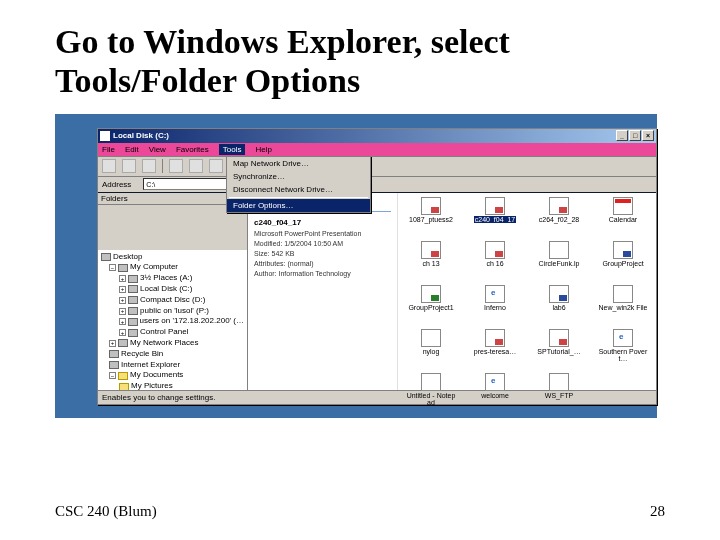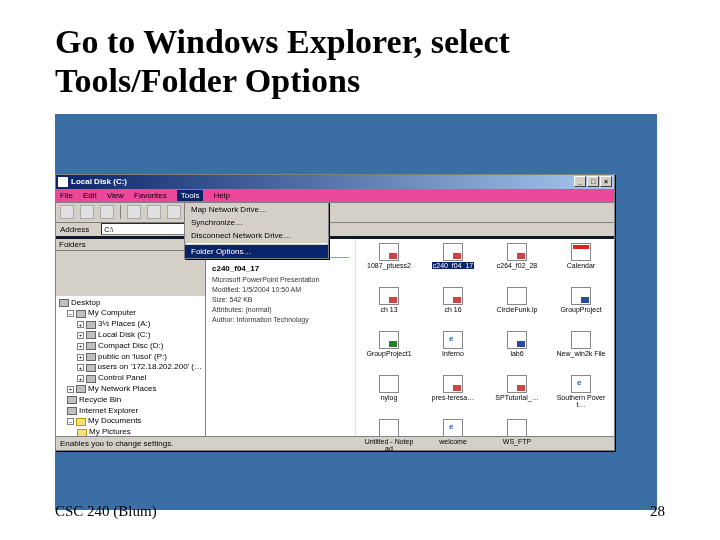--- a/index.html
+++ b/index.html
@@ -1,34 +1,34 @@
 <!DOCTYPE html>
 <html><head>
 <meta charset="utf-8">
 <style>
   * { box-sizing: border-box; margin: 0; padding: 0; }
   body { width: 720px; height: 540px; background: #fff; font-family: "Times New Roman", serif; overflow: hidden; }
   .slide { width: 720px; height: 540px; position: relative; padding: 22px 55px 0 55px; }
   .title { font-size: 34px; line-height: 1.15; margin-bottom: 14px; }
-  .shot { width: 602px; height: 396px; background: #3a6ea5; position: relative; display: flex; align-items: center; justify-content: flex-start; }
+  .shot { width: 602px; height: 304px; background: #3a6ea5; position: relative; display: flex; align-items: center; justify-content: flex-end; }
   .win { width: 560px; height: 277px; background: #d4d0c8; border: 1px solid #808080; font-family: Tahoma, sans-serif; font-size: 8px; color: #000; position: relative; box-shadow: 1px 1px 0 #000; }
   .tbar { height: 14px; background: linear-gradient(to right, #0a246a, #a6caf0); color: #fff; display: flex; align-items: center; padding: 0 2px; font-weight: bold; }
   .tbar-icon { width: 10px; height: 10px; background: #fff; margin-right: 3px; display: inline-block; }
   .tbar-btns { margin-left: auto; display: flex; gap: 1px; }
   .tbar-btn { width: 12px; height: 11px; background: #d4d0c8; border: 1px solid #fff; border-right-color:#404040; border-bottom-color:#404040; font-size: 7px; text-align: center; line-height: 9px; color:#000; }
   .menubar { height: 14px; display: flex; align-items: center; padding: 0 4px; gap: 10px; background:#ec4899; border-bottom:1px solid #808080; position: relative; }
   .menubar span { cursor: default; }
   .menubar .open { background:#0a246a; color:#fff; padding: 1px 4px; }
   .tools-drop { position: absolute; left: 128px; top: 13px; width: 145px; background: #d4d0c8; border: 1px solid #808080; box-shadow: 1px 1px 0 #000; z-index: 5; }
   .tools-drop .mi { padding: 2px 6px; font-size: 8px; }
   .tools-drop .sep { height: 1px; background: #808080; margin: 1px 2px; border-bottom:1px solid #fff; }
   .tools-drop .sel { background: #0a246a; color: #fff; }
   .toolbar { height:20px; border-bottom:1px solid #808080; display:flex; align-items:center; padding:0 4px; gap:6px; font-size:8px;}
   .tbic { width:14px; height:14px; background:#e0e0e0; border:1px solid #aaa; }
-  .addr { height:16px; border-bottom:3px solid #0f172a; display:flex; align-items:center; padding:0 4px; gap:12px; font-size:8px;}
+  .addr { height:16px; border-bottom:1px solid #0f172a; display:flex; align-items:center; padding:0 4px; gap:12px; font-size:8px;}
   .addr .field { flex:0 0 90px; height:12px; background:#fff; border:1px inset #808080; font-size:7px; padding:0 2px; display:flex; align-items:center; }
   .body { display:flex; height: calc(100% - 14px - 14px - 20px - 16px - 14px); }
   .left { width:150px; border-right:1px solid #808080; display:flex; flex-direction:column;gap:45px; }
   .left-hd { background:#d4d0c8; padding:1px 3px; border-bottom:1px solid #808080; font-size:8px;}
   .tree { background:#fff; flex:1; padding:2px 3px; font-size:8px; line-height:1.35; overflow:hidden;}
   .tree .row { white-space:nowrap; display:flex; align-items:center; gap:2px; }
   .tree .ind1 { padding-left:8px;} .tree .ind2{padding-left:18px;}
   .sq { width:7px; height:7px; border:1px solid #808080; display:inline-flex; align-items:center; justify-content:center; font-size:6px; line-height:6px; background:#fff;}
   .fic { width:10px; height:8px; background:#f7e07a; border:1px solid #b59b00; display:inline-block;}
   .dic { width:10px; height:8px; background:#c0c0c0; border:1px solid #666; display:inline-block;}

